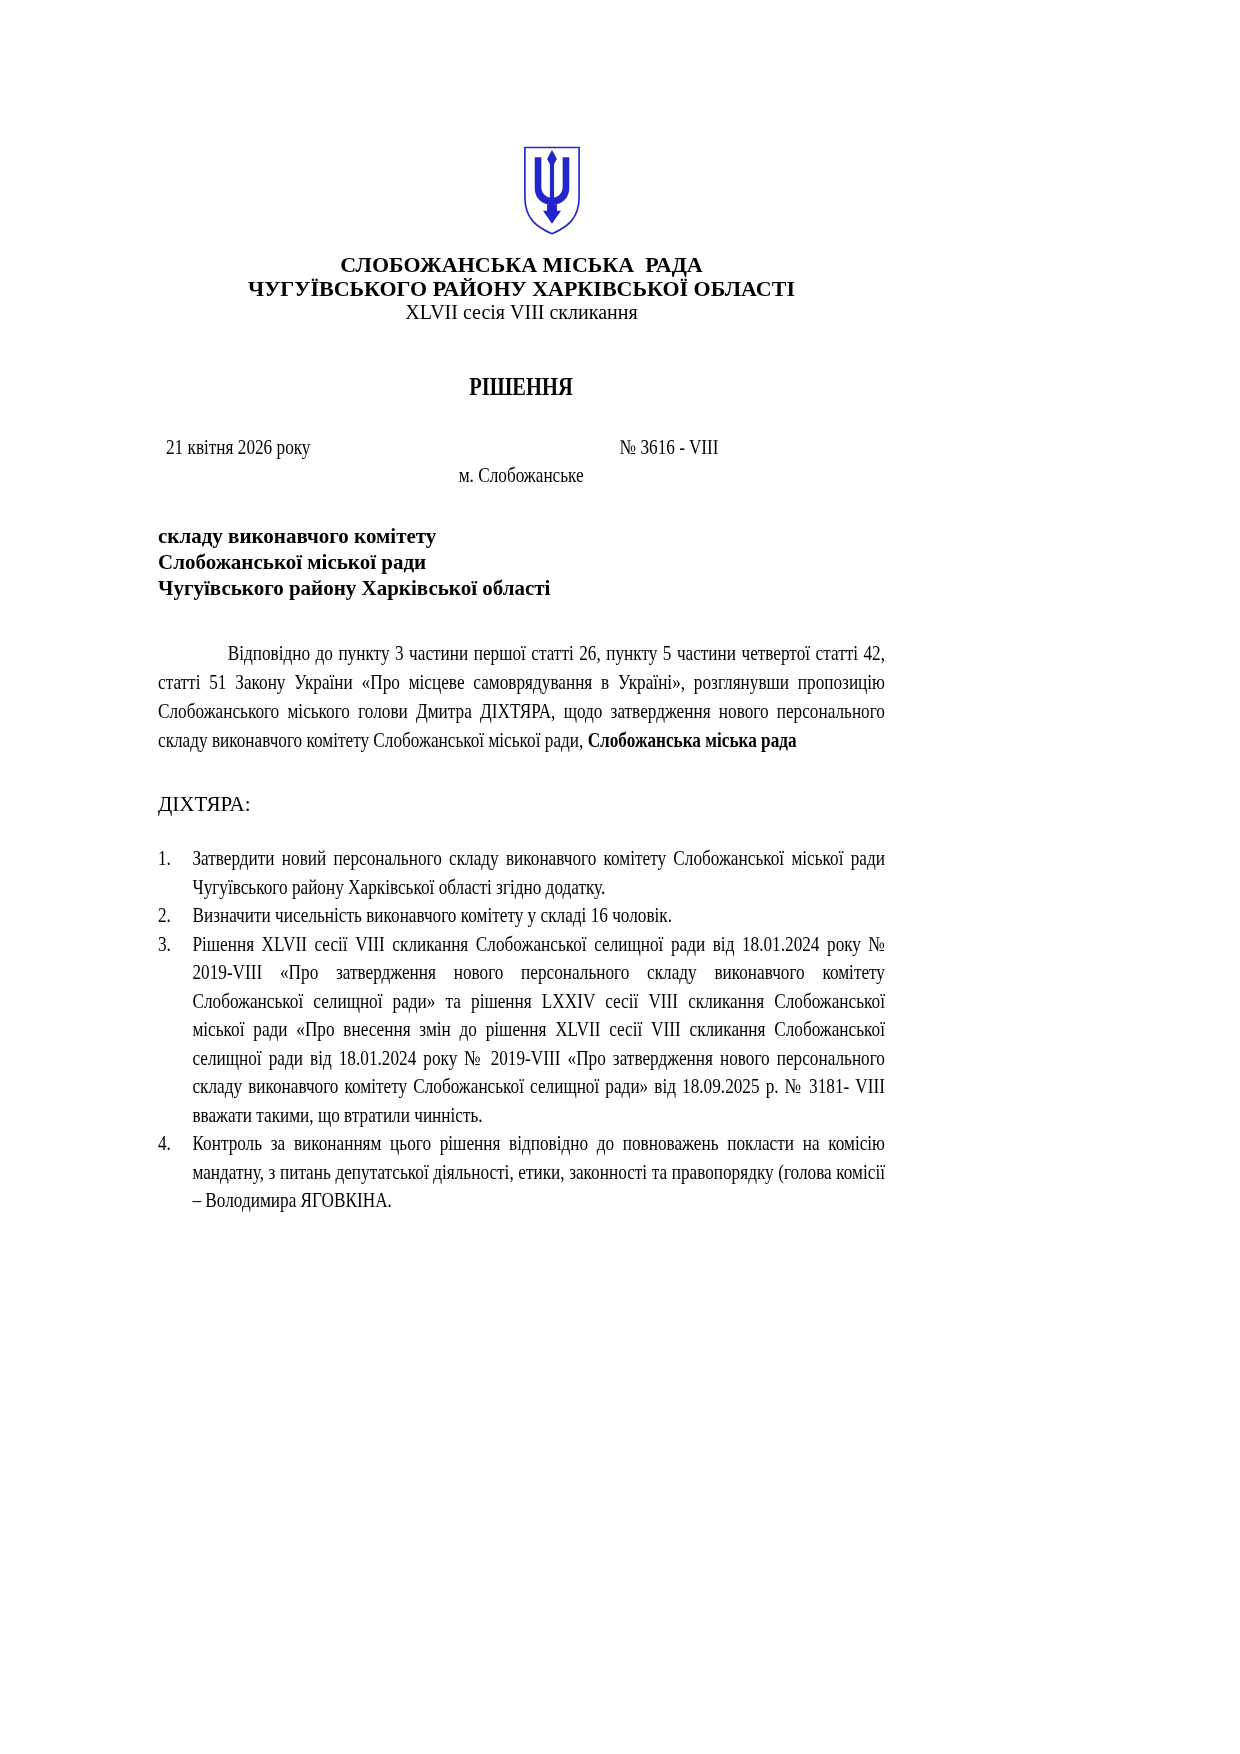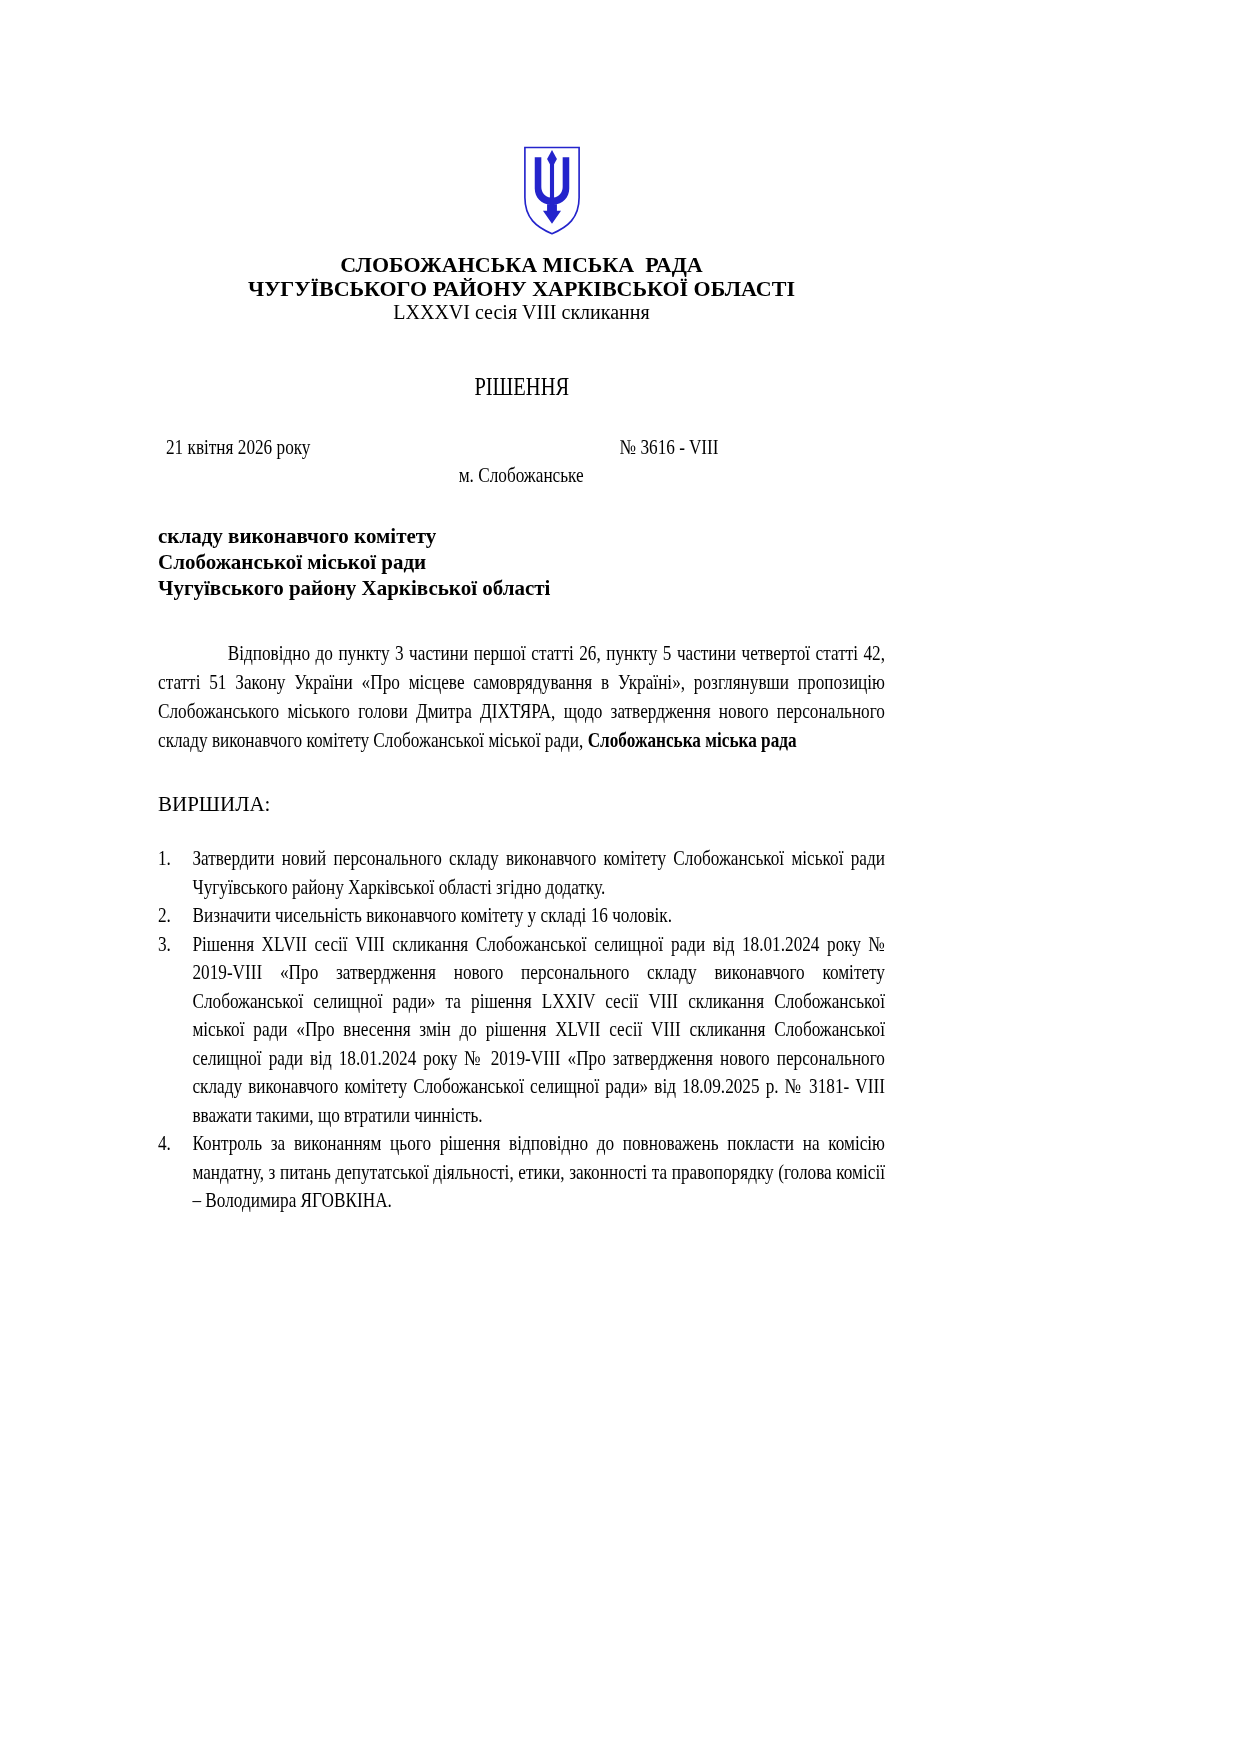--- a/index.html
+++ b/index.html
@@ -13,21 +13,21 @@
     font-family:"Liberation Serif","DejaVu Serif",serif;
     color:#000000;
   }
   .emblem { width:66px; height:92px; margin:145px auto 0; transform:translateX(30px); }
   .emblem svg { display:block; width:66px; height:92px; }
 
   .hdr1 { margin-top:16px; text-align:center; font-weight:bold; font-size:22px; line-height:24px; white-space:pre; }
   .hdr2 { text-align:center; font-weight:bold; font-size:22px; line-height:24px; }
   .hdr3 { text-align:center; font-size:20px; line-height:23px; }
 
-  .doc-title { margin-top:48px; text-align:center; font-weight:normal; font-size:25px; line-height:29px; }
+  .doc-title { margin-top:48px; text-align:center; font-weight:bold; font-size:25px; line-height:29px; }
 
   
   .cx  { display:inline-block; transform:scaleX(0.82); transform-origin:center center; }
   .cxl { display:inline-block; transform:scaleX(0.82); transform-origin:left center; }
   .cxr { display:inline-block; transform:scaleX(0.82); transform-origin:right center; }
   .cond { width:121.95%; transform:scaleX(0.82); transform-origin:0 0; }
 
   .meta-row { margin-top:34px; display:grid; grid-template-columns:1fr auto 1fr; font-size:21px; line-height:24px; }
   .meta-left  { padding-left:8px; text-align:left; }
   .meta-center{ text-align:center;margin-top:28px; }
@@ -61,41 +61,41 @@
         <path d="M40,6 l6,11 -6,11 -6,-11 z"></path>
         <path d="M19,15 h8 v36 c0,7 5,12 11,13 v9 c-11,-1 -19,-9 -19,-20 z"></path>
         <path d="M61,15 h-8 v36 c0,7 -5,12 -11,13 v9 c11,-1 19,-9 19,-20 z"></path>
         <path d="M34,72 h12 v8 h5 l-11,16 -11,-16 h5 z"></path>
       </g>
     </svg>
   </div>
 
   <div class="hdr1">СЛОБОЖАНСЬКА МІСЬКА  РАДА</div>
   <div class="hdr2">ЧУГУЇВСЬКОГО РАЙОНУ ХАРКІВСЬКОЇ ОБЛАСТІ</div>
-  <div class="hdr3">LXXXVI сесія VIII скликання</div>
+  <div class="hdr3">XLVII сесія VIII скликання</div>
 
   <div class="doc-title"><span class="cx">РІШЕННЯ</span></div>
 
   <div class="meta-row">
     <div class="meta-left"><span class="cxl">21 квітня 2026 року</span></div>
     <div class="meta-center"><span class="cx">м. Слобожанське</span></div>
     <div class="meta-right"><span class="cxr">№ 3616 - VIII</span></div>
   </div>
 
   <div class="subject">
     <div>складу виконавчого комітету</div>
     <div>Слобожанської міської ради</div>
     <div>Чугуївського району Харківської області</div>
   </div>
 
   <div class="cond">
     <p class="preamble"><span>Відповідно до пункту 3 частини першої статті 26, пункту 5 частини четвертої статті 42, статті 51 Закону України «Про місцеве самоврядування в Україні», розглянувши пропозицію Слобожанського міського голови Дмитра ДІХТЯРА, щодо затвердження нового персонального складу виконавчого комітету Слобожанської міської ради, </span><span class="b">Слобожанська міська рада</span></p>
   </div>
 
-  <div class="resolved">ВИРШИЛА:</div>
+  <div class="resolved">ДІХТЯРА:</div>
 
   <div class="cond">
     <div class="list">
       <div class="li">
         <span class="num">1.</span>
         <span class="txt">Затвердити новий персонального складу виконавчого комітету Слобожанської міської ради Чугуївського району Харківської області згідно додатку.</span>
       </div>
       <div class="li">
         <span class="num">2.</span>
         <span class="txt">Визначити  чисельність виконавчого комітету у складі 16 чоловік.</span>

